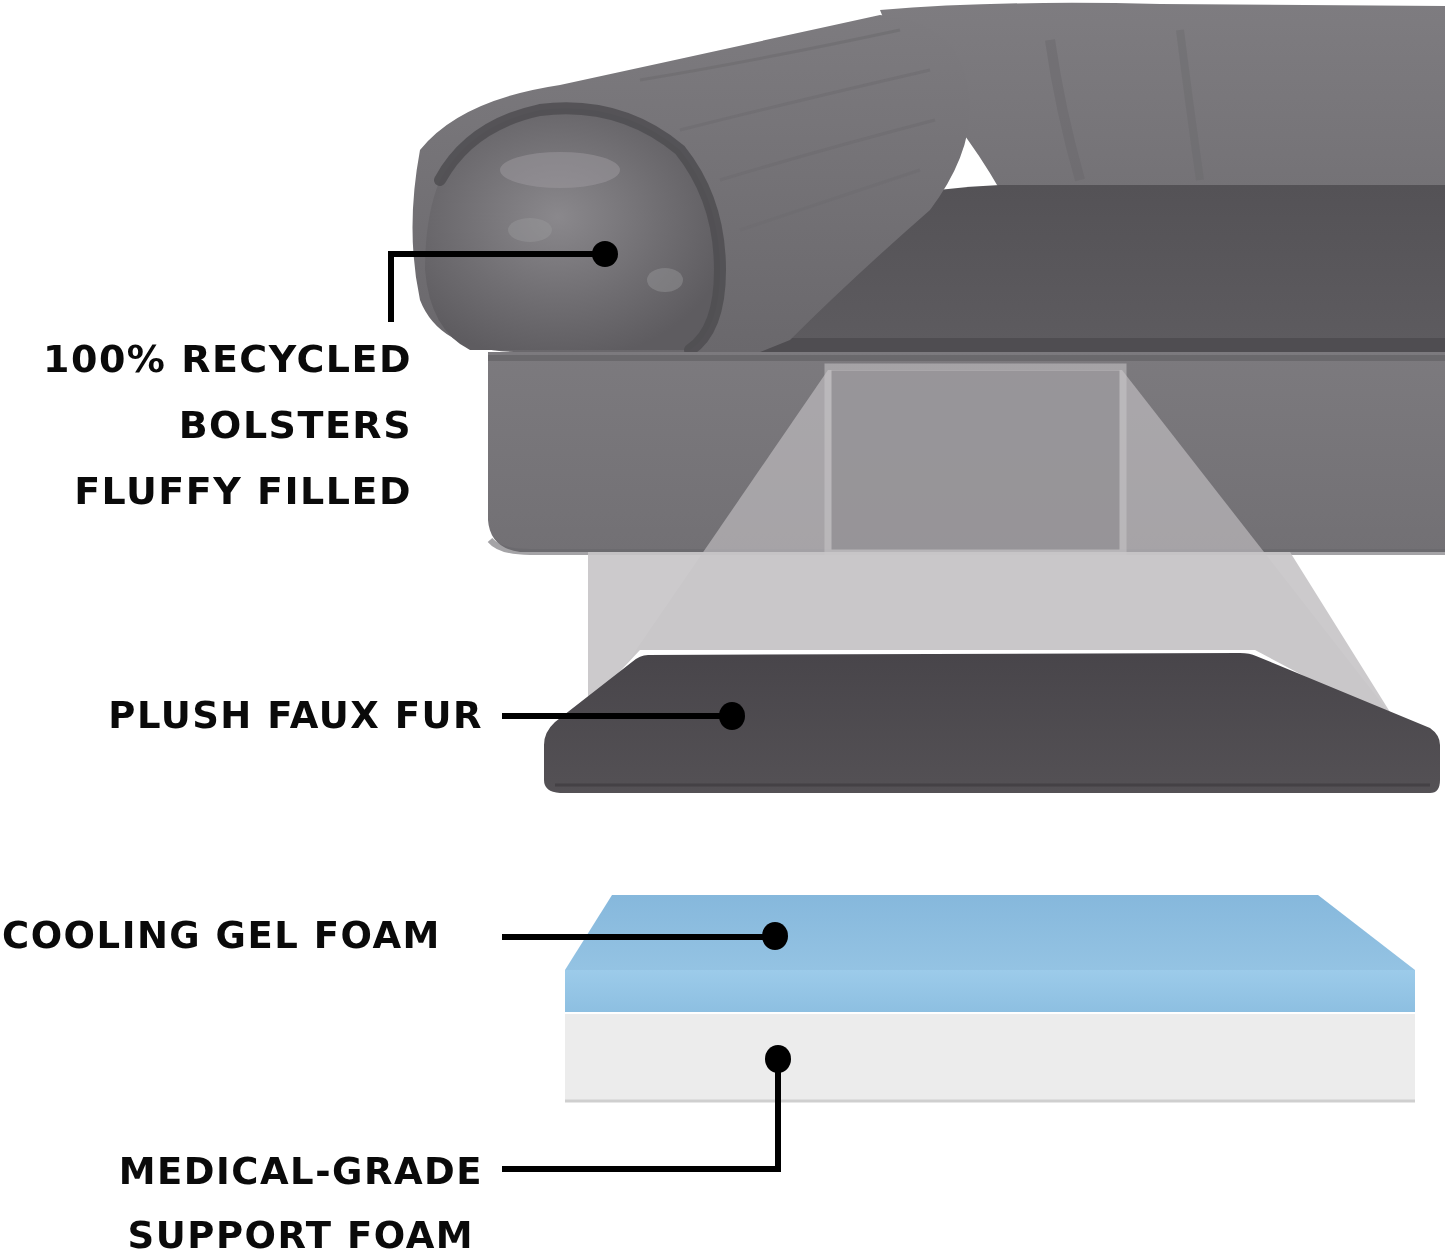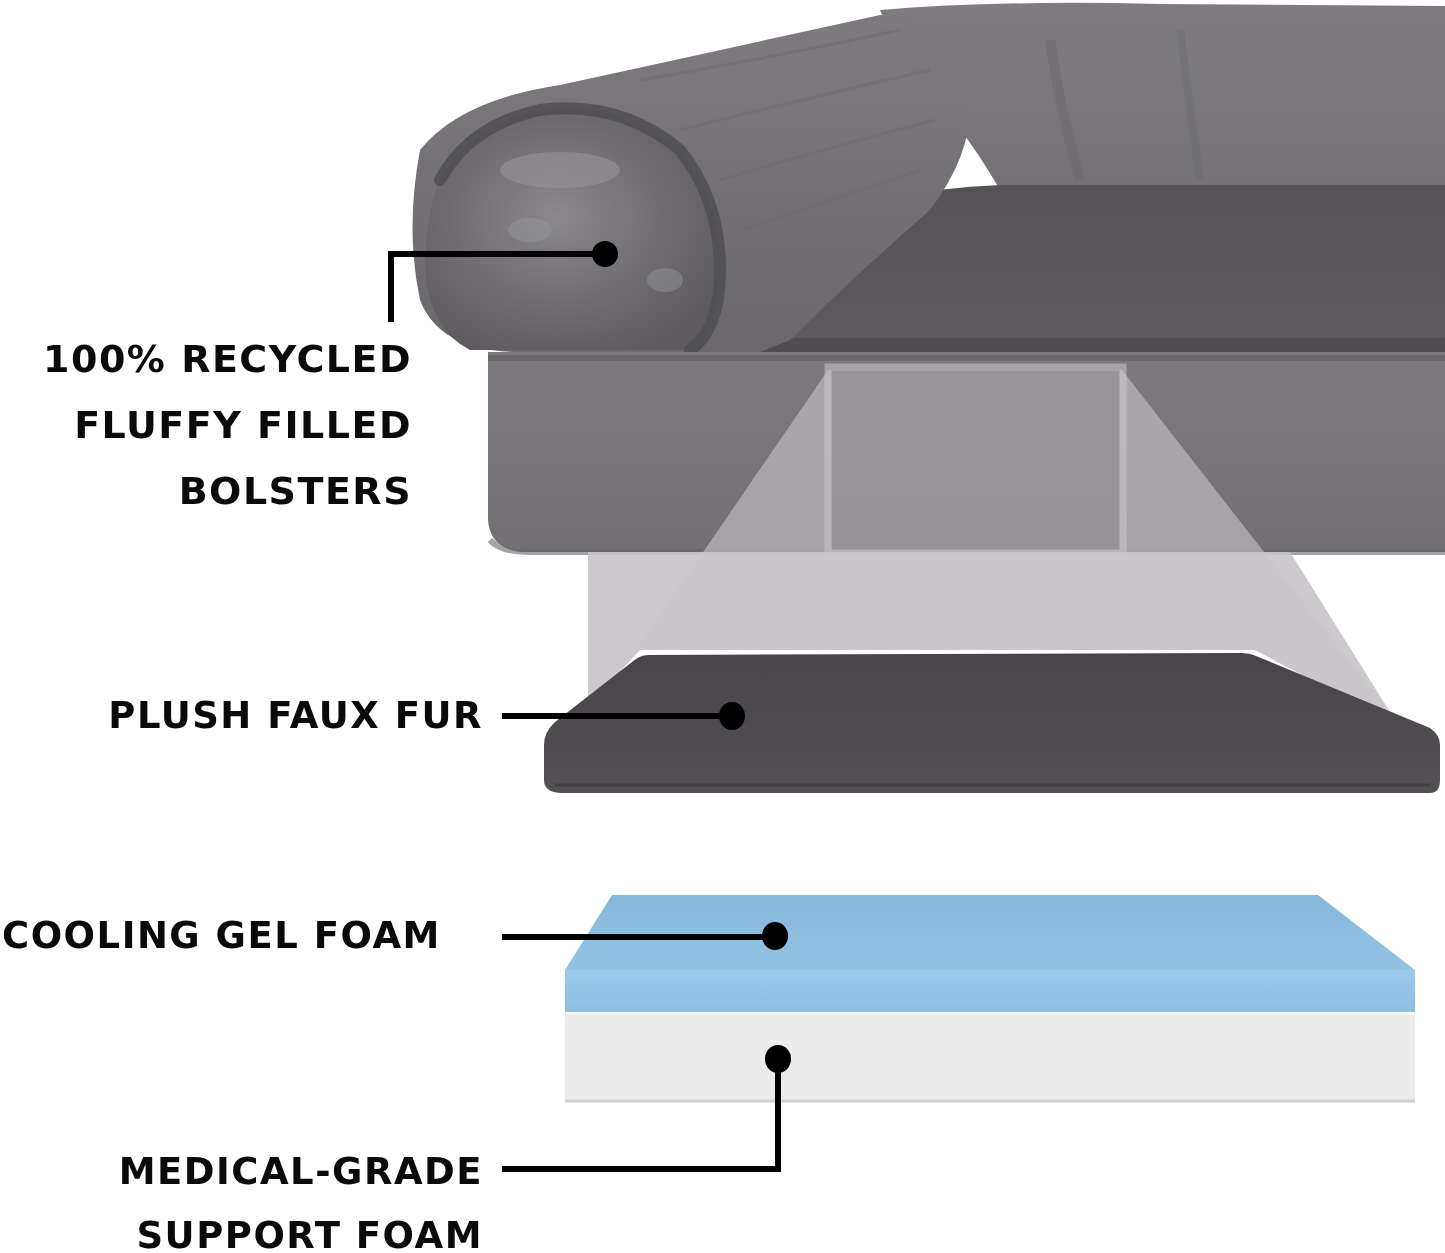--- a/index.html
+++ b/index.html
@@ -15,21 +15,21 @@
     white-space: nowrap;
     line-height: 1;
   }
   .label .line { display: block; }
   .label.right { text-align: right; }
   .l-bolsters { right: 1033px; top: 340px; font-size: 38px; }
   .l-bolsters .line { height: 66px; }
   .l-fur { right: 962px; top: 697px; font-size: 37px; }
   .l-gel { left: 2px; top: 917px; font-size: 37px; }
   .l-support { right: 962px; top: 1153px; font-size: 37px; }
-  .l-support .line { height: 64px; }
+  .l-support .line { height: 64px; text-align: center; }
 </style>
 </head>
 <body>
 
 <div class="stage">
 
   <svg class="art" width="1445" height="1253" viewBox="0 0 1445 1253">
     <defs>
       <linearGradient id="bolsterGrad" x1="0" y1="0" x2="0" y2="1">
         <stop offset="0" stop-color="#7d7b7f"></stop>
@@ -131,22 +131,22 @@
       <ellipse cx="775" cy="936" rx="13" ry="14" fill="#000"></ellipse>
     </g>
     <g>
       <polyline points="502,1169 778,1169 778,1060" fill="none" stroke="#000" stroke-width="6"></polyline>
       <ellipse cx="778" cy="1059" rx="13" ry="14" fill="#000"></ellipse>
     </g>
   </svg>
 
   <div class="label right l-bolsters">
     <span class="line">100% RECYCLED</span>
+    <span class="line">BOLSTERS</span>
     <span class="line">FLUFFY FILLED</span>
-    <span class="line">BOLSTERS</span>
   </div>
 
   <div class="label l-gel">
     <span class="line">COOLING GEL FOAM</span>
   </div>
 
   <div class="label right l-fur">
     <span class="line">PLUSH FAUX FUR</span>
   </div>
 

